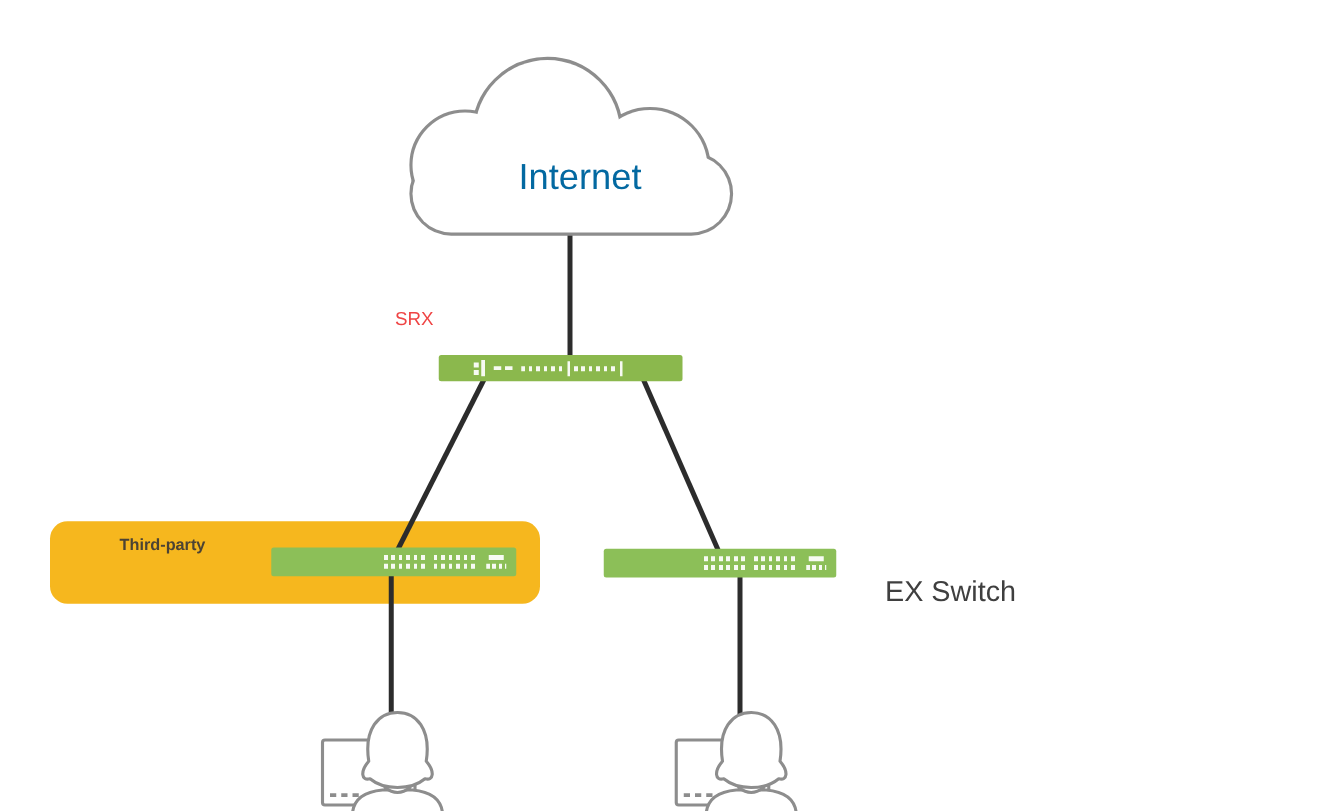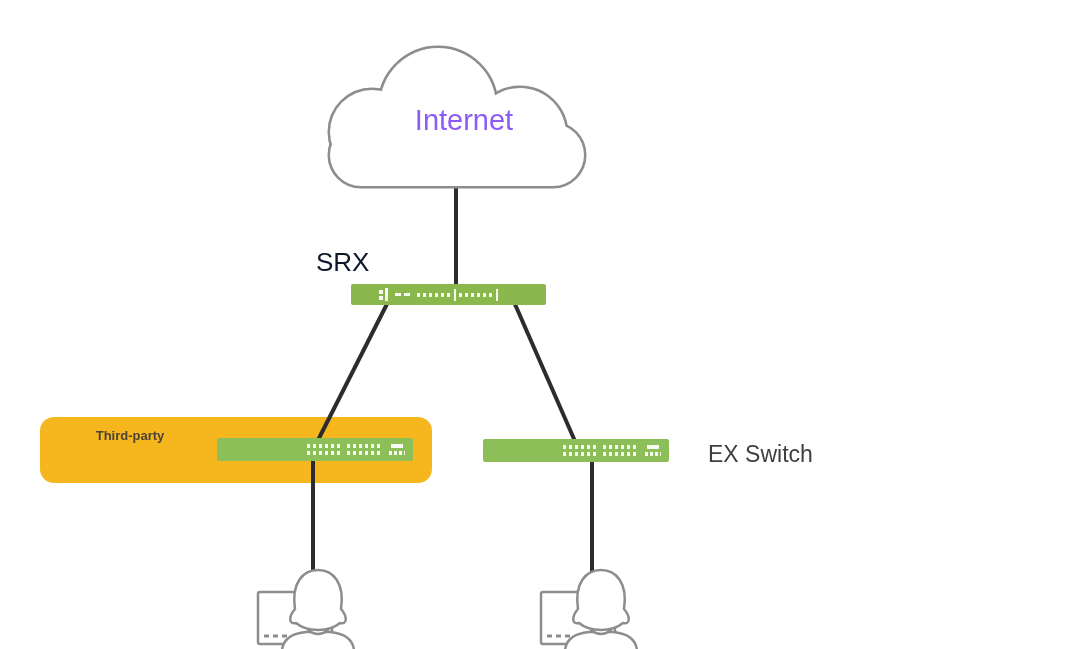--- a/index.html
+++ b/index.html
@@ -22,22 +22,22 @@
     color:#4c4334;font-size:13px;font-weight:700;
     line-height:22px;text-align:center;
   }
 
   
   .links-layer{left:0;top:0;z-index:2;}
 
   
   .cloud-wrap{left:318px;top:40px;z-index:3;}
   .cloud-label{
-    left:384px;top:104px;width:160px;z-index:4;
-    color:#8b5cf6;font-size:29px;text-align:center;
+    left:384px;top:126px;width:160px;z-index:4;
+    color:#0369a1;font-size:29px;text-align:center;
   }
 
   
   .device-bar{
     z-index:3;border-radius:2px;
     display:flex;align-items:center;
   }
   .srx-bar{
     left:351px;top:284px;width:195px;height:21px;
     background:#8bb84d;gap:7px;padding-left:28px;box-sizing:border-box;
@@ -45,24 +45,24 @@
   .switch-bar{
     height:23px;background:#8cbf58;
     justify-content:flex-end;gap:6px;
     padding-right:8px;box-sizing:border-box;
   }
   .tp-bar{left:217px;top:438px;width:196px;}
   .ex-bar{left:483px;top:439px;width:186px;}
 
   .srx-label{
     left:316px;top:247px;z-index:4;
-    color:#0f172a;font-size:26px;
+    color:#ef4444;font-size:15px;
   }
   .ex-label{
-    left:708px;top:441px;z-index:4;
+    left:708px;top:460px;z-index:4;
     color:#3f3f3f;font-size:23px;
   }
 
   
   .sq-col{display:flex;flex-direction:column;gap:2px;}
   .sq{width:4px;height:4px;background:rgba(255,255,255,.93);}
   .srx-glyph{display:flex;align-items:center;gap:2px;}
   .vbar{width:3px;height:13px;background:rgba(255,255,255,.93);}
   .dashes{display:flex;gap:3px;align-items:center;}
   .dash{width:6px;height:3px;background:rgba(255,255,255,.93);}

